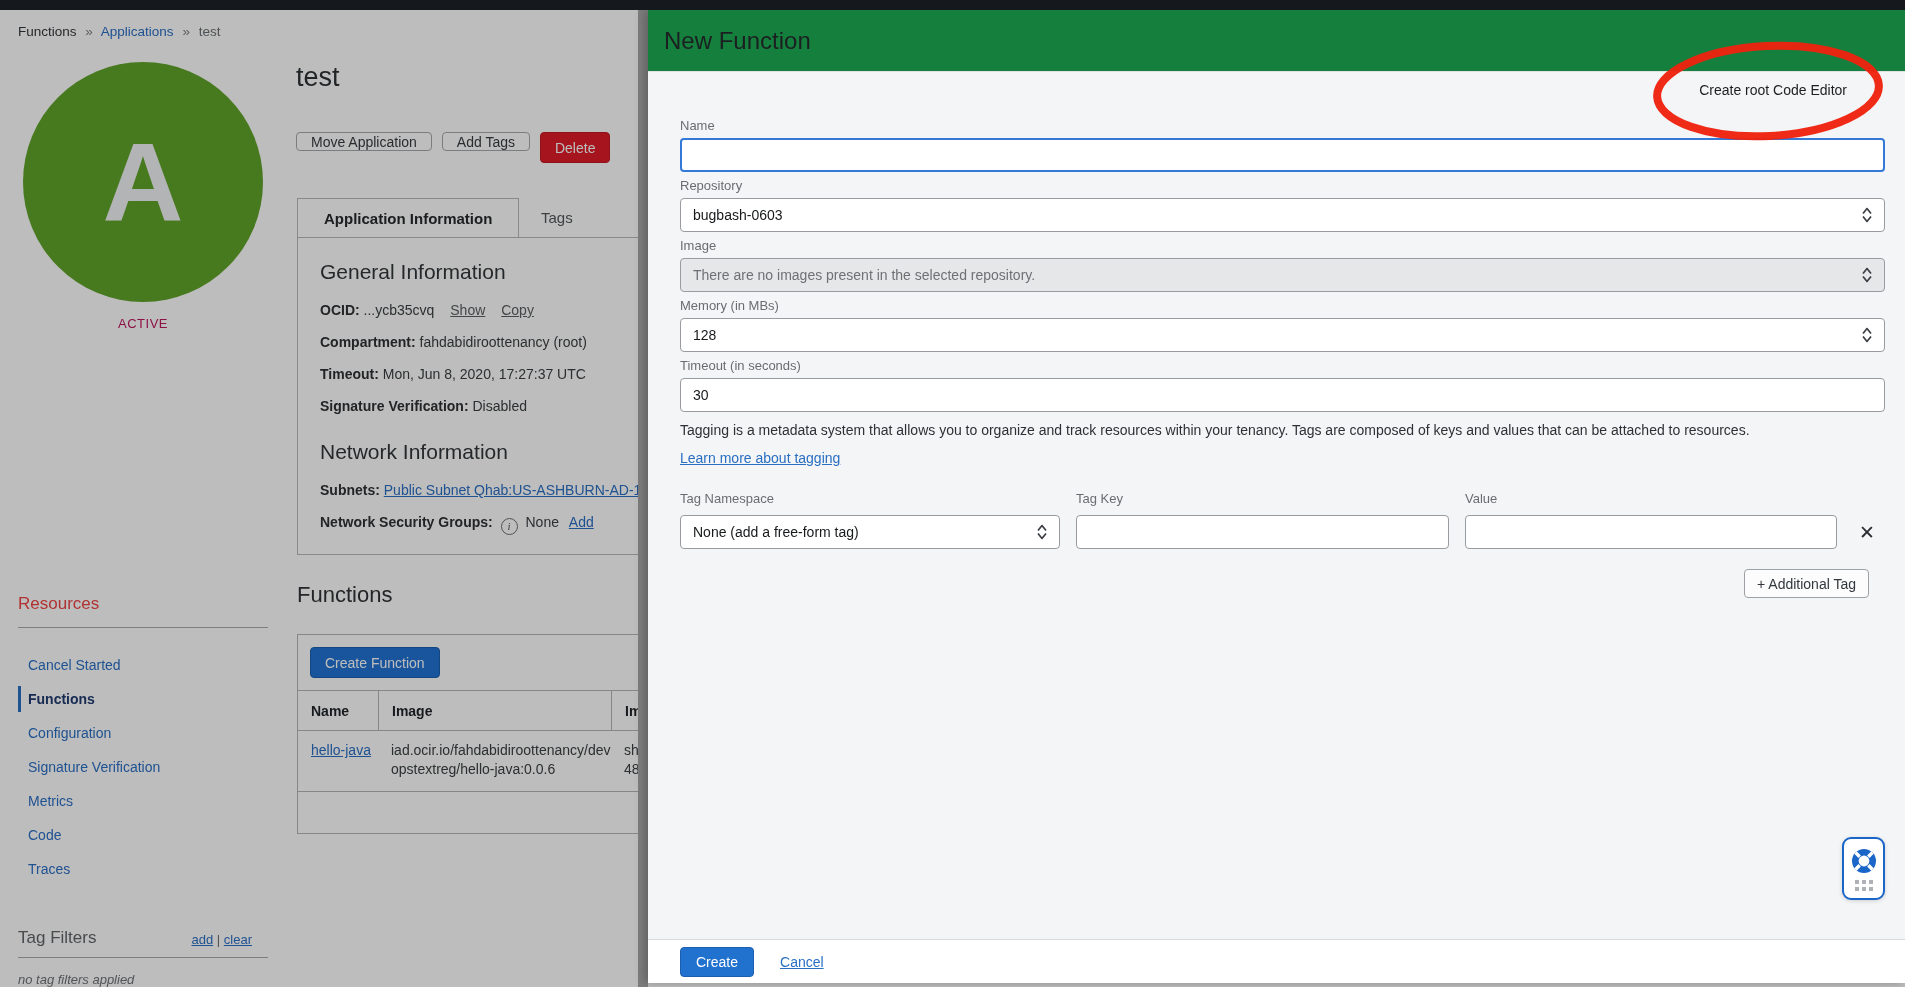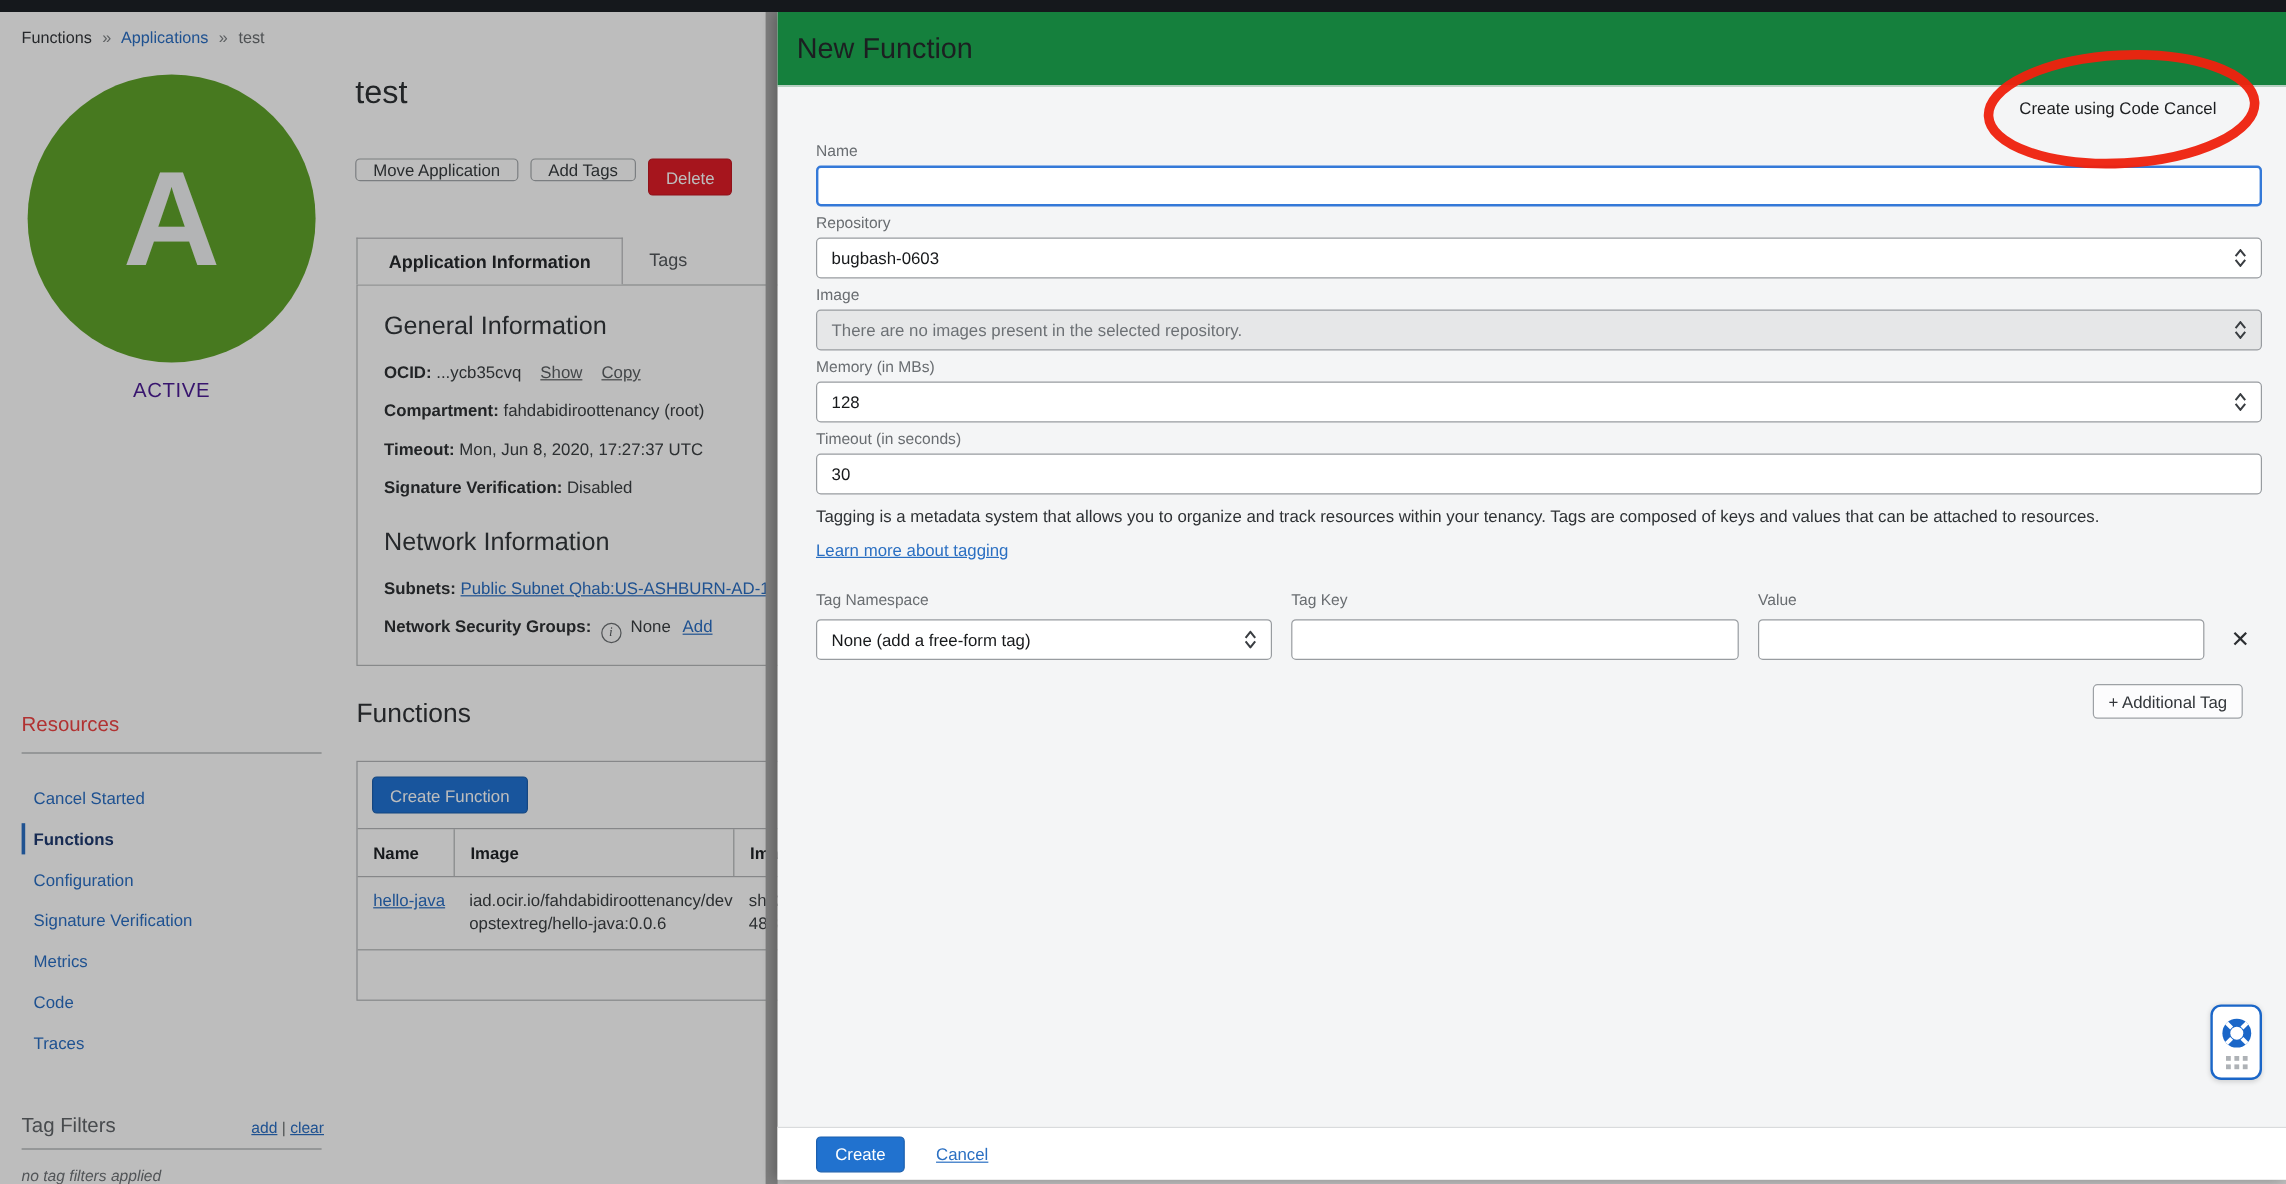--- a/index.html
+++ b/index.html
@@ -14,21 +14,21 @@
   .underpage{position:absolute;inset:0;background:#fff;z-index:1}
   .breadcrumb{position:absolute;left:18px;top:24px;font-size:13.5px;color:#33363a}
   .breadcrumb .sep{color:#7e8285;margin:0 5px}
   .breadcrumb a{color:#2b6fc4;text-decoration:none}
   .breadcrumb .current{color:#6b6f72}
 
   .avatar{position:absolute;left:23px;top:62px;width:240px;height:240px;border-radius:50%;
           background:#61a42b;display:flex;align-items:center;justify-content:center}
   .avatar span{font-size:112px;font-weight:bold;color:#f2f3f4}
   .status-label{position:absolute;left:23px;top:316px;width:240px;text-align:center;
-                font-size:17px;color:#4c1d95;letter-spacing:.5px}
+                font-size:13px;color:#be185d;letter-spacing:.5px}
 
   .page-title{position:absolute;left:296px;top:62px;font-size:27px;font-weight:400;color:#2f3235}
   .actions-row{position:absolute;left:296px;top:132px;display:flex;gap:10px}
   .btn-outline{height:19px;padding:0 14px;font-size:14px;color:#383c3f;background:#fff;
                border:1px solid #a7abae;border-radius:4px;cursor:pointer;font-family:inherit}
   .btn-danger{height:31px;padding:0 14px;font-size:14px;color:#fff;background:#e11d28;
               border:1px solid #c21722;border-radius:4px;cursor:pointer;font-family:inherit}
 
   .tab-active{position:absolute;left:297px;top:198px;height:39px;padding:0 26px;background:#fff;
               border:1px solid #b7b9bb;border-bottom:none;display:flex;align-items:center;
@@ -48,21 +48,21 @@
              font-family:"Liberation Serif",serif;color:#55595c;margin:0 4px;vertical-align:-3px}
 
   
   .res-heading{position:absolute;left:18px;top:594px;font-size:17px;color:#ef4444}
   .res-divider{position:absolute;left:18px;top:627px;width:250px;border-top:1px solid #a8abad}
   .res-list{position:absolute;left:18px;top:648px;width:250px}
   .res-item{position:relative;padding:9px 0 9px 10px;font-size:14px;color:#2b6fc4;cursor:pointer}
   .res-item.active{font-weight:bold;color:#1f3a70}
   .res-item.active::before{content:"";position:absolute;left:0;top:4px;bottom:4px;width:3px;background:#2b6fc4}
   .tagf-heading{position:absolute;left:18px;top:928px;font-size:17px;color:#62666a}
-  .tagf-links{position:absolute;left:20px;top:932px;width:250px;text-align:right;font-size:13px;color:#6b6f72}
+  .tagf-links{position:absolute;left:2px;top:932px;width:250px;text-align:right;font-size:13px;color:#6b6f72}
   .tagf-links a{color:#2b6fc4;text-decoration:underline}
   .tagf-divider{position:absolute;left:18px;top:957px;width:250px;border-top:1px solid #a8abad}
   .tagf-empty{position:absolute;left:18px;top:972px;font-size:13px;font-style:italic;color:#6f7377}
 
   
   .fn-heading{position:absolute;left:297px;top:582px;font-size:22px;font-weight:400;color:#303336}
   .fn-box{position:absolute;left:297px;top:634px;width:1000px;height:200px;background:#fff;border:1px solid #b5b7b9}
   .fn-box-pad{padding:12px}
   .btn-primary{height:31px;padding:0 14px;font-size:14px;color:#fff;background:#2173d4;
                border:1px solid #1b5fae;border-radius:4px;cursor:pointer;font-family:inherit}
@@ -237,21 +237,21 @@
 
 <div class="overlay"></div>
 
 <div class="topbar"></div>
 
 <div class="panel">
   <div class="panel-header">
     <div class="panel-title">New Function</div>
   </div>
 
-  <div class="code-editor-row">Create using Code Cancel</div>
+  <div class="code-editor-row">Create root Code Editor</div>
 
   <div class="panel-body">
 
     <div class="field" style="margin-top:18px">
       <label class="flabel">Name</label>
       <input class="text focused" type="text" value="" style="">
     </div>
 
     <div class="field">
       <label class="flabel">Repository</label>

